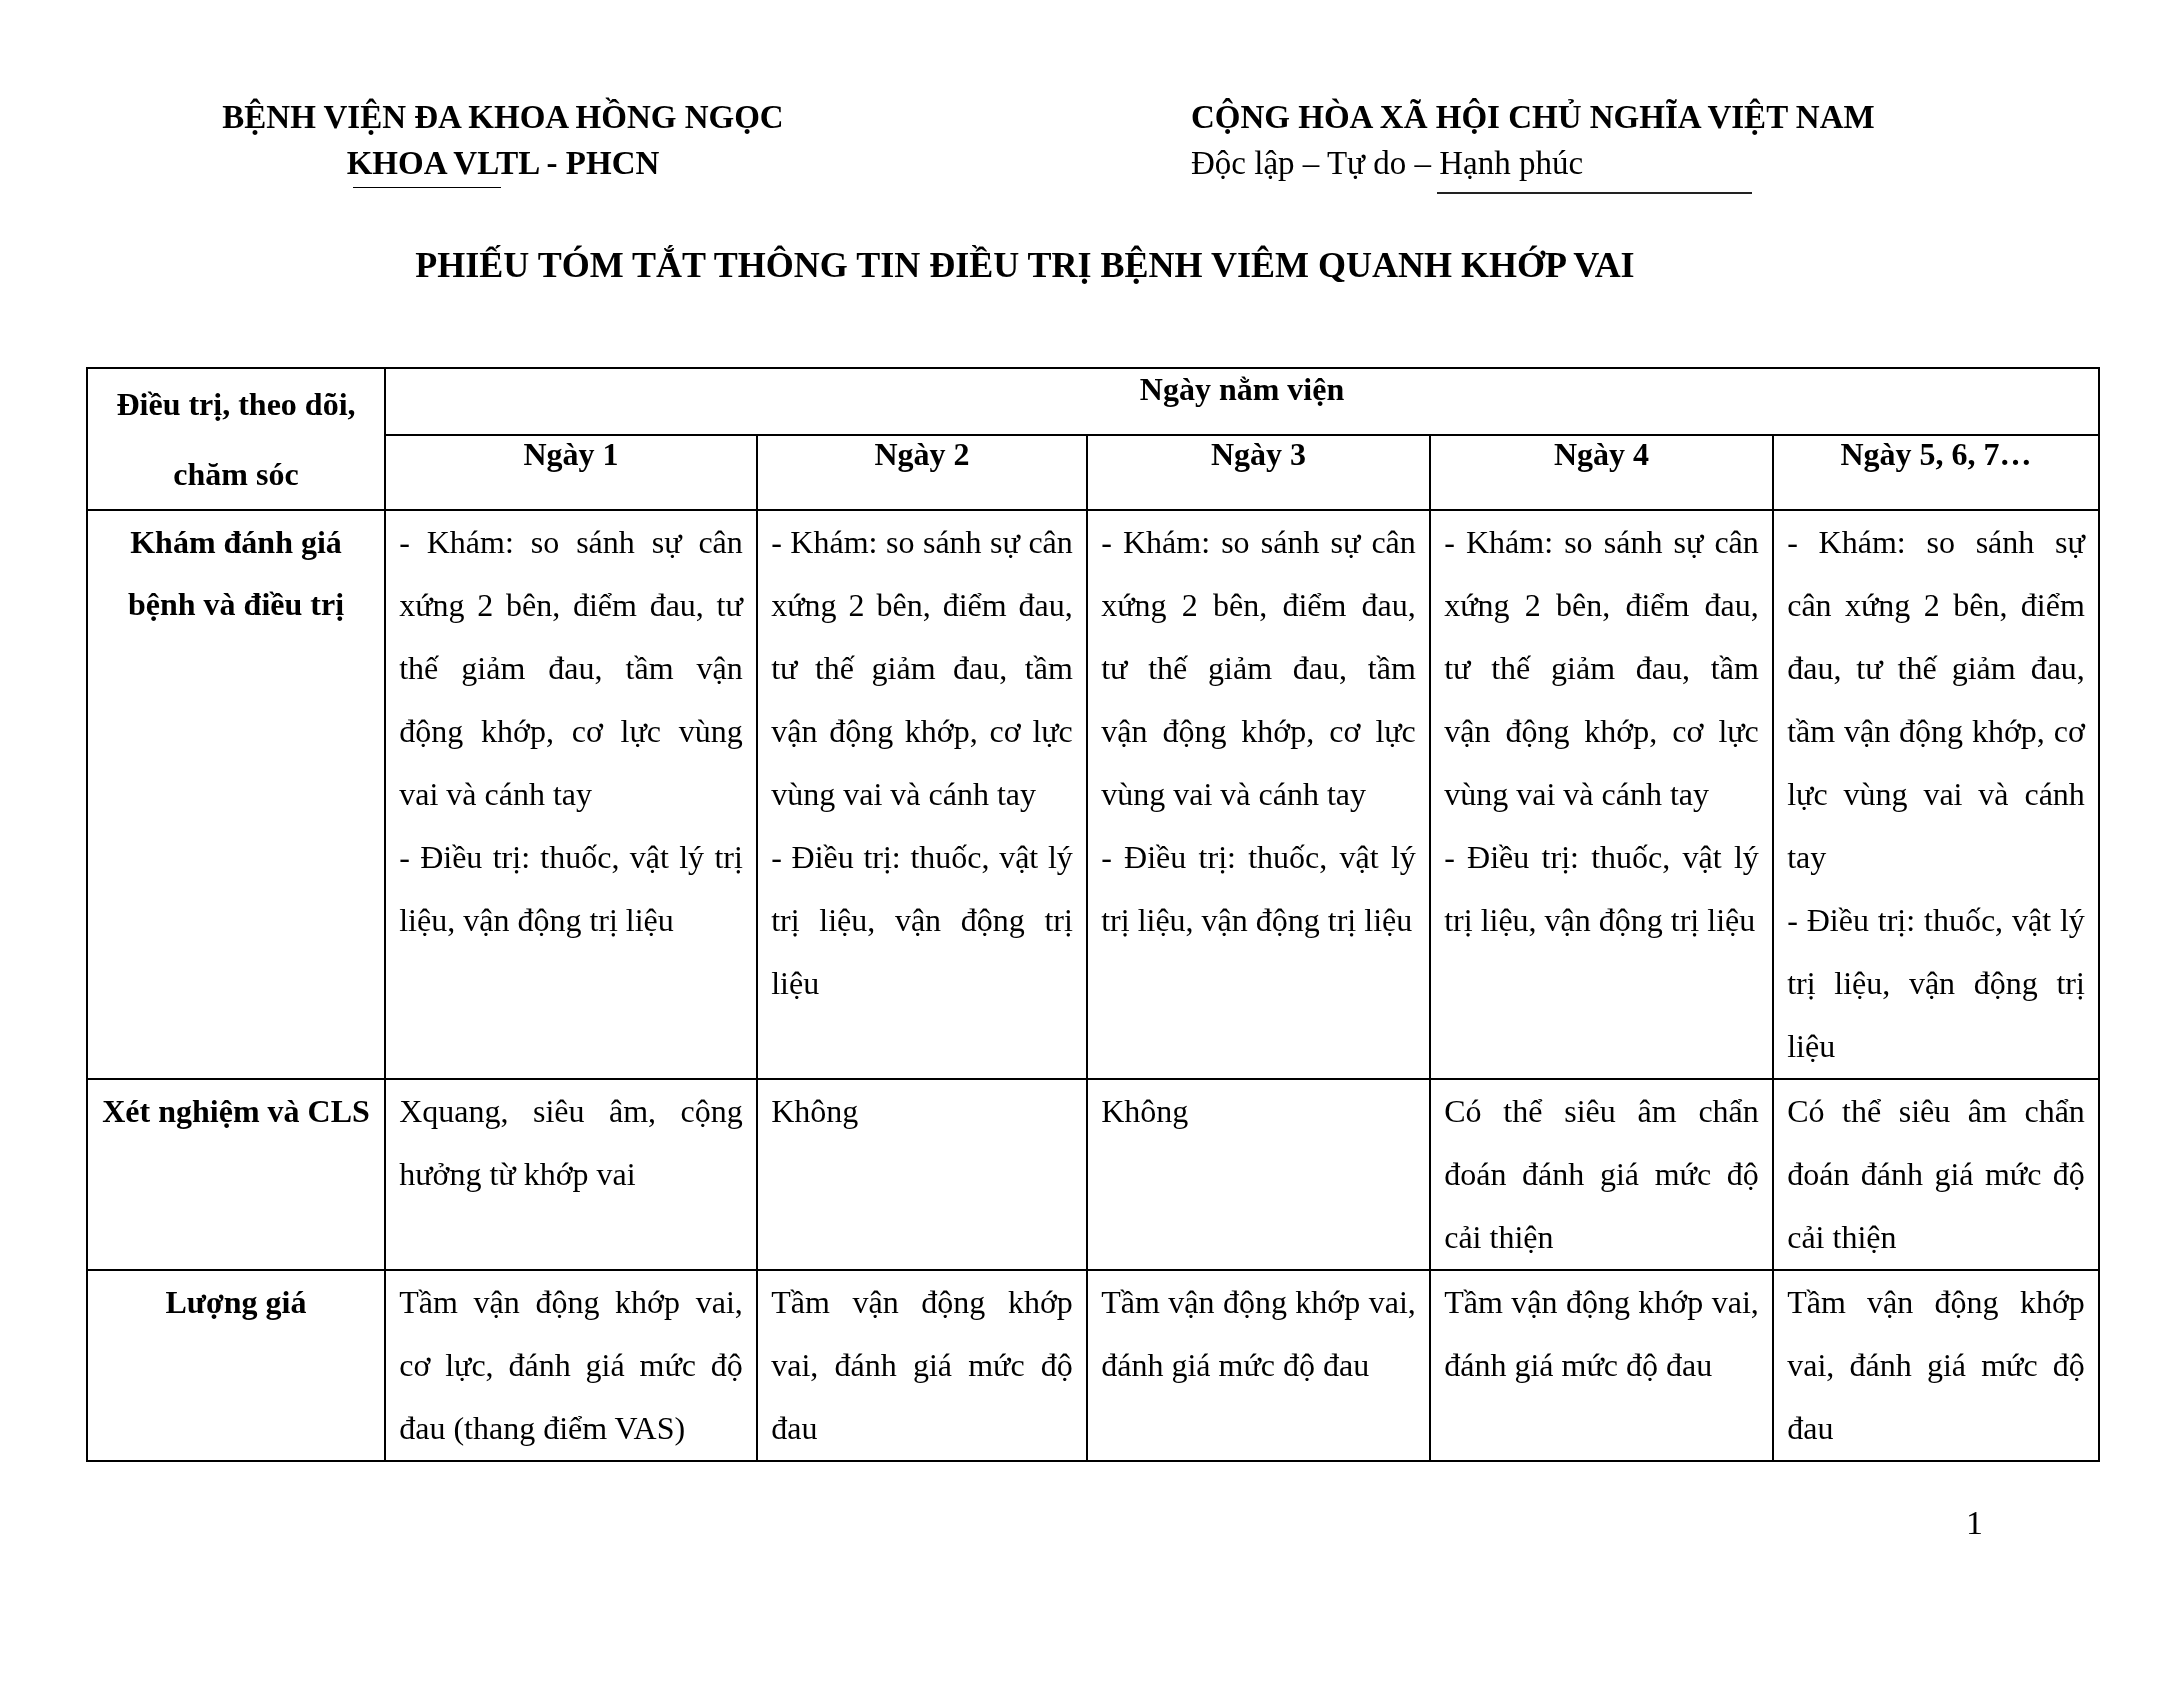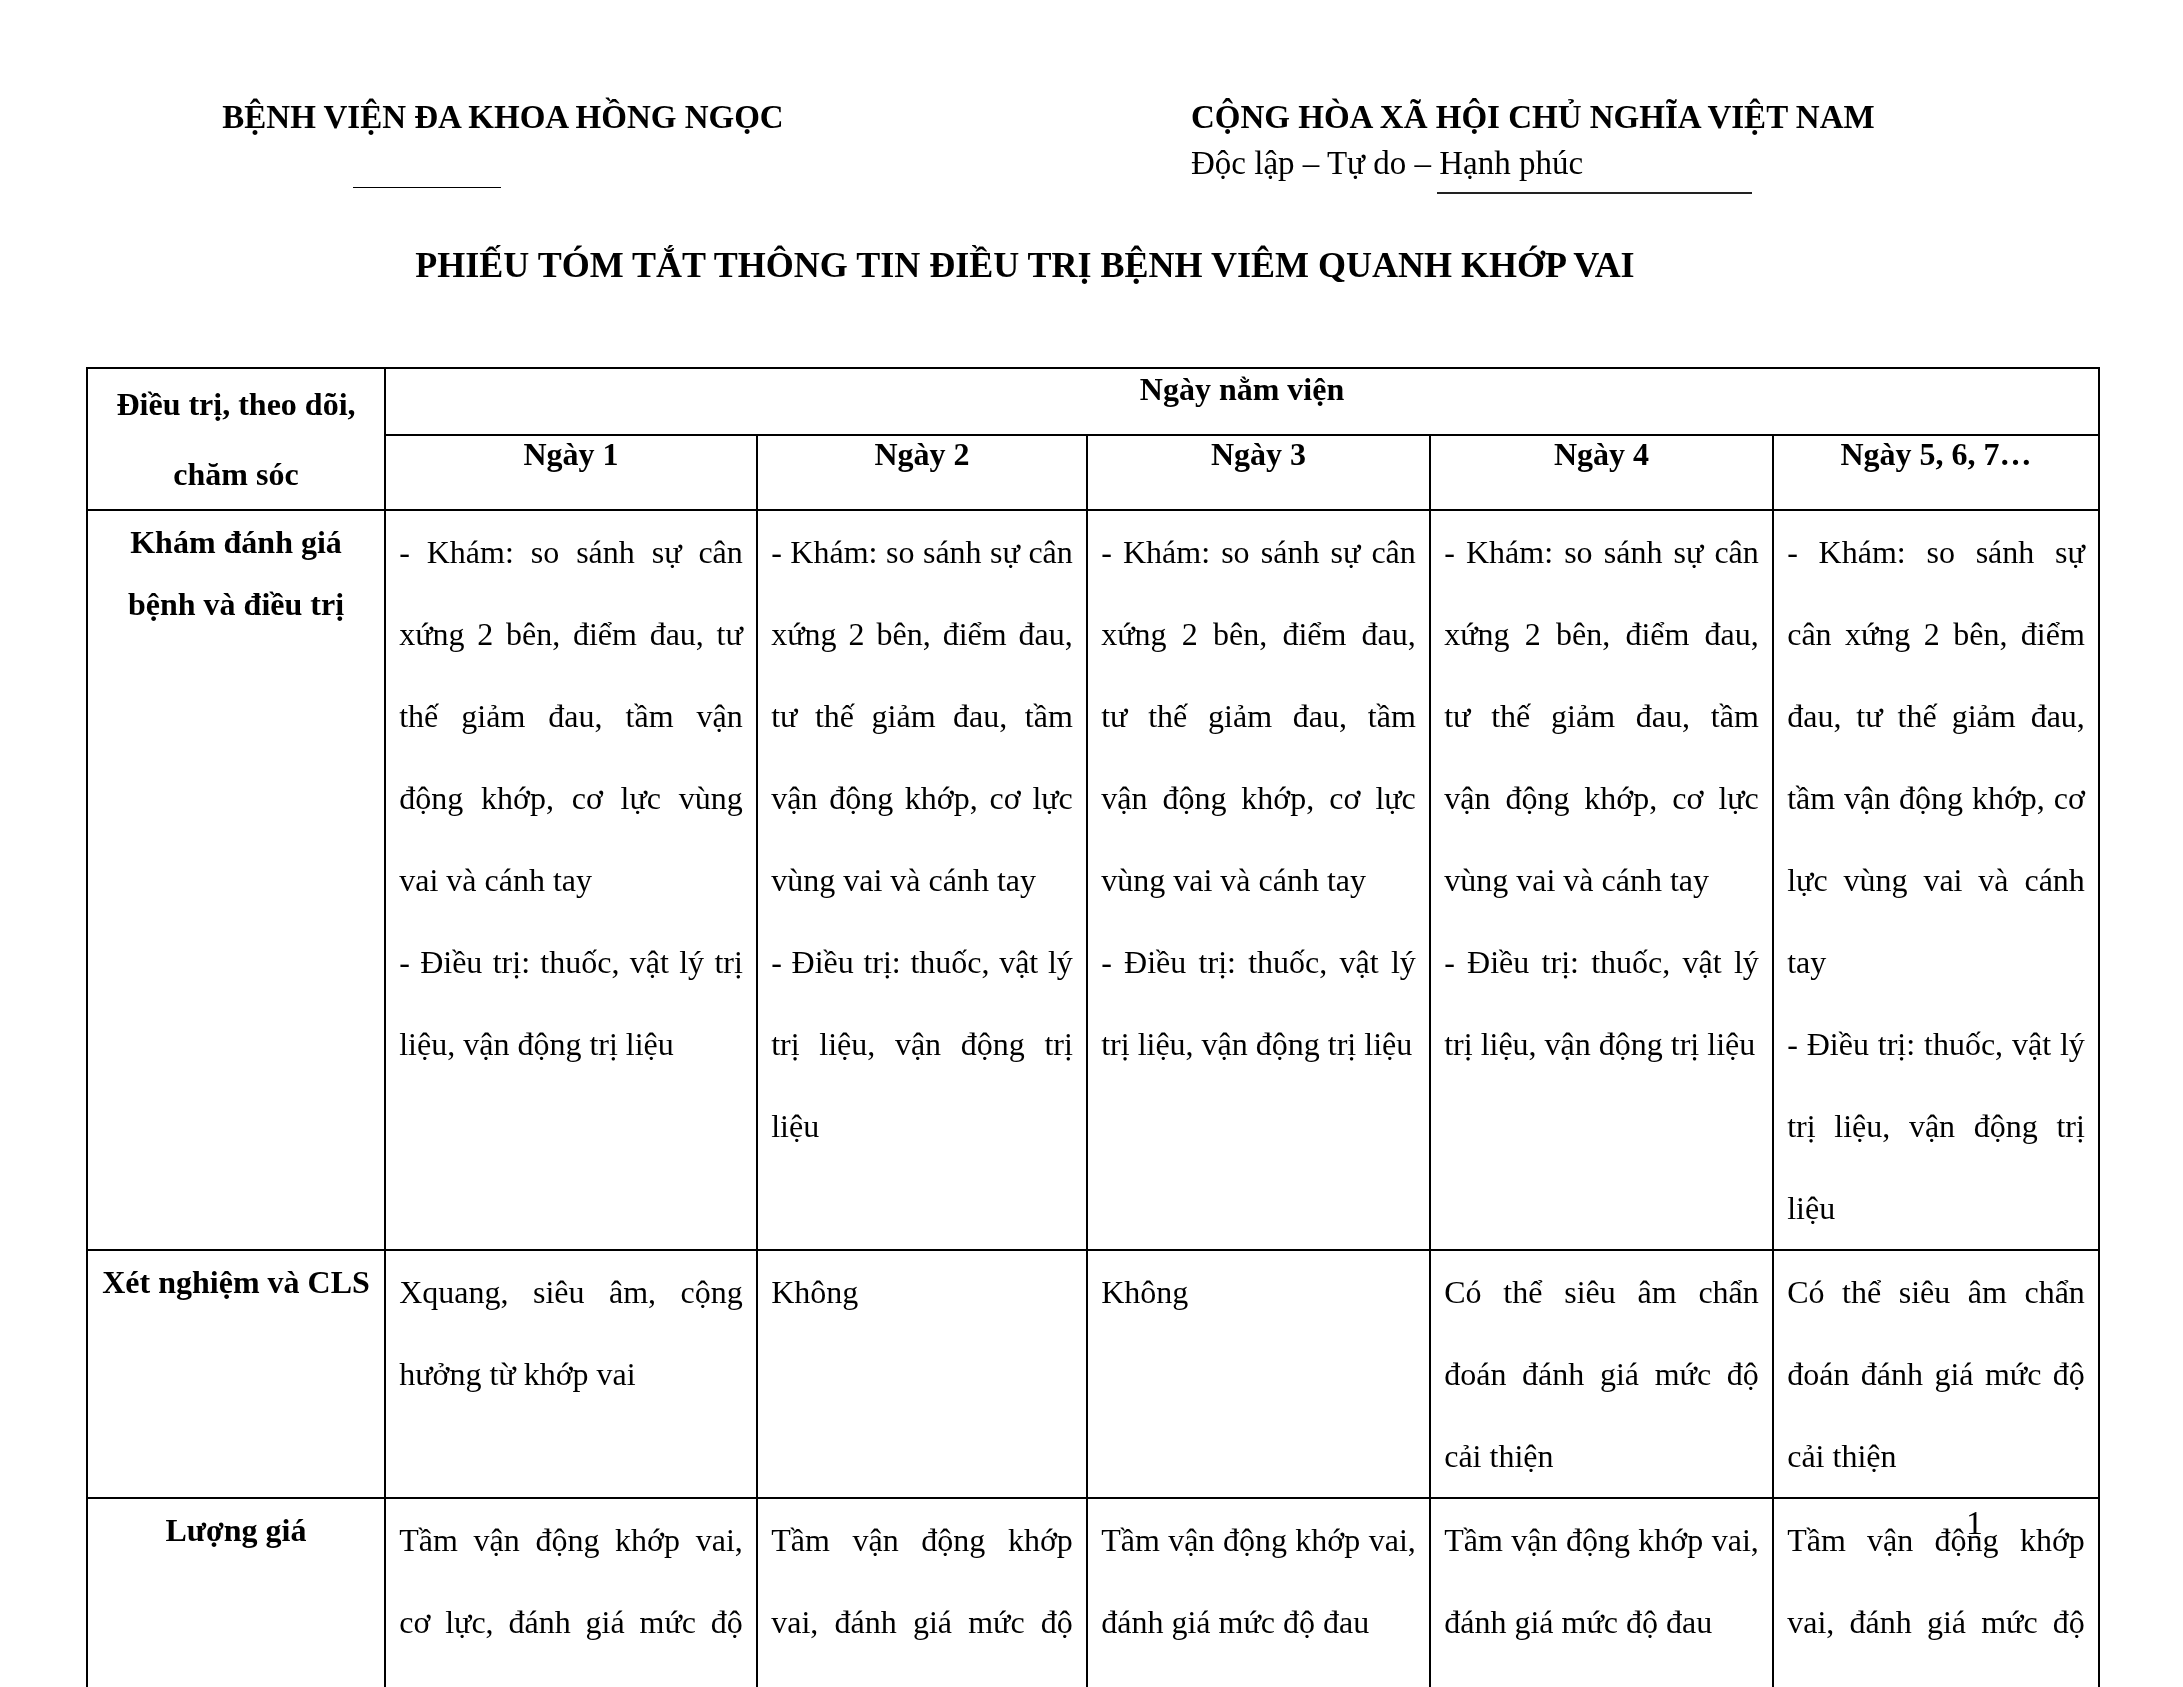--- a/index.html
+++ b/index.html
@@ -24,31 +24,32 @@
     font-size: 32px;
   }
   table.main td, table.main th {
     border: 2px solid #000; vertical-align: top; padding: 0 13.2px;
   }
   th { font-weight: bold; text-align: center; }
   .th-group { height: 61px; vertical-align: middle; line-height: 41px; padding-bottom: 13.2px; }
   .th-day { height: 69px; vertical-align: middle; }
   .th-main { vertical-align: top; line-height: 70px; padding-top: 2.6px; }
   td.label { font-weight: bold; text-align: center; vertical-align: middle; line-height: 62px; }
-  td.cell { text-align: justify; line-height: 82px; padding-top: 2.6px; padding-bottom: 2.6px; }
+  td.cell { text-align: justify; line-height: 63px; padding-top: 2.6px; padding-bottom: 2.6px; }
   tr.r1 td { height: 552px; }
   tr.r2 td { height: 182px; }
   tr.r3 td { height: 182px; }
   .page-num { position: absolute; left: 1966px; top: 1503px; font-size: 34px; line-height: 40px; }
 </style>
 </head>
 <body>
 
 <div class="hdr-left">
   <div class="hdr-line1">BỆNH VIỆN ĐA KHOA HỒNG NGỌC</div>
+  <div class="hdr-line2 bold">KHOA VLTL - PHCN</div>
 </div>
 <div class="rule-left"></div>
 
 <div class="hdr-right">
   <div class="hdr-line1 bold">CỘNG HÒA XÃ HỘI CHỦ NGHĨA VIỆT NAM</div>
   <div class="hdr-line2">Độc lập – Tự do – Hạnh phúc</div>
 </div>
 <div class="rule-right"></div>
 
 <div class="doc-title">PHIẾU TÓM TẮT THÔNG TIN ĐIỀU TRỊ BỆNH VIÊM QUANH KHỚP VAI</div>

